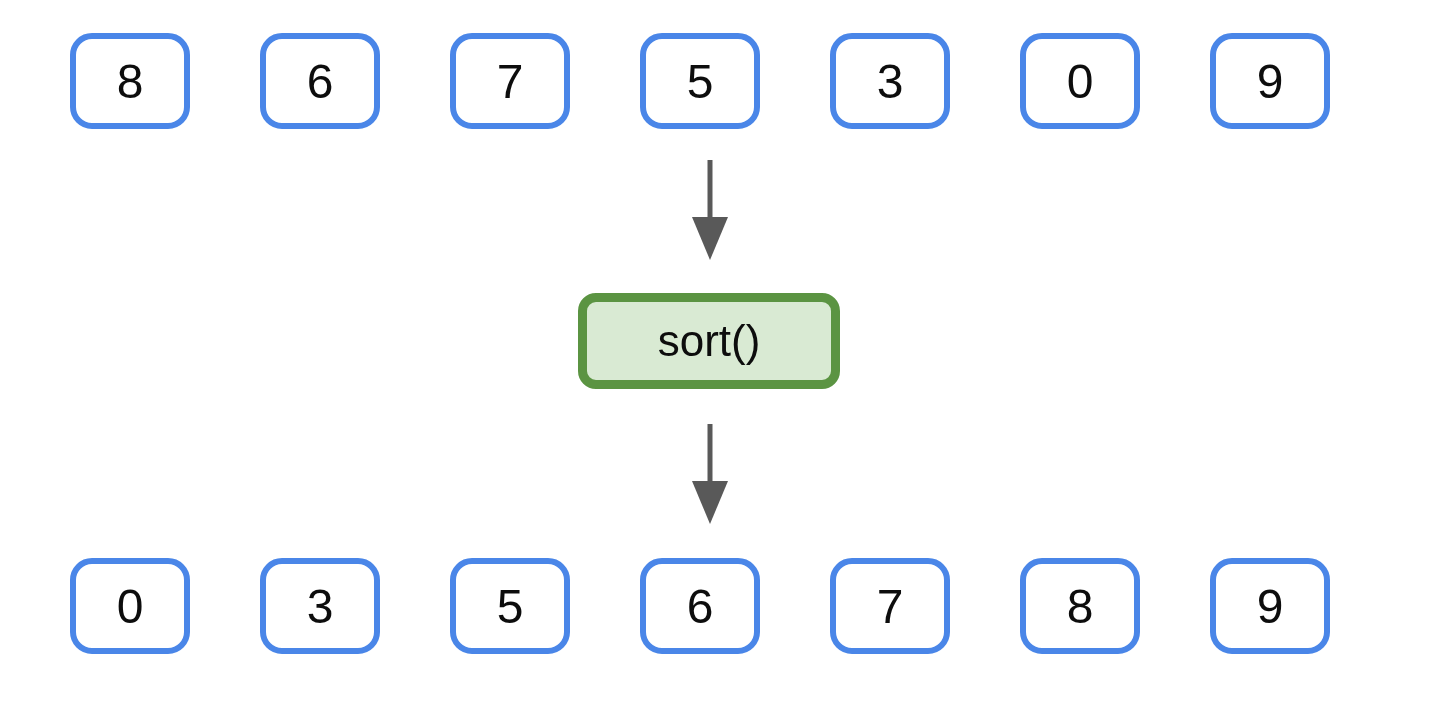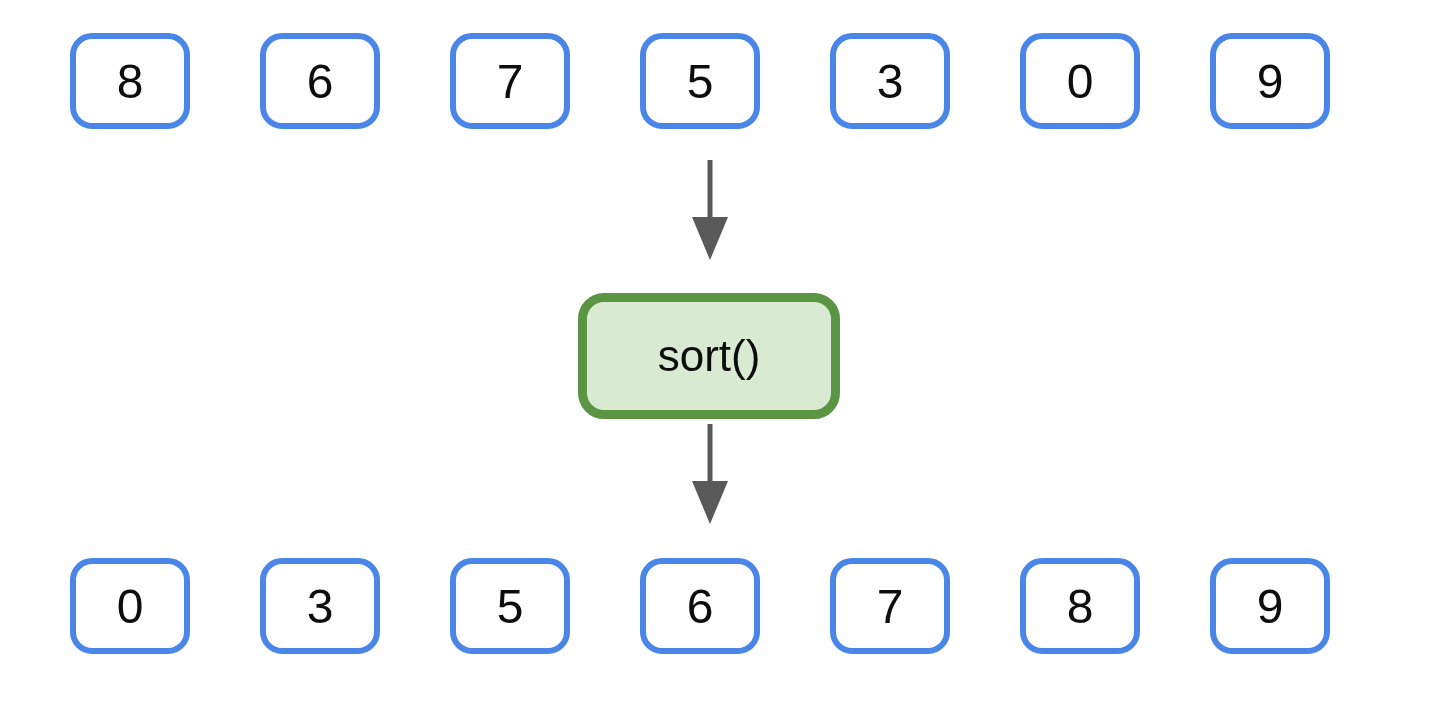--- a/index.html
+++ b/index.html
@@ -37,24 +37,24 @@
     font-size: 48px;
     color: #0d0d0d;
     letter-spacing: 0;
   }
   .op-box {
     position: absolute;
     box-sizing: border-box;
     left: 578px;
     top: 293px;
     width: 262px;
-    height: 126px;
+    height: 96px;
     background: #D9EAD3;
     border: 9px solid #5B9442;
-    border-radius: 26px;
+    border-radius: 18px;
     display: flex;
     align-items: center;
     justify-content: center;
     font-size: 44px;
     color: #0d0d0d;
   }
   .arrow {
     position: absolute;
     left: 688px;
     width: 44px;

